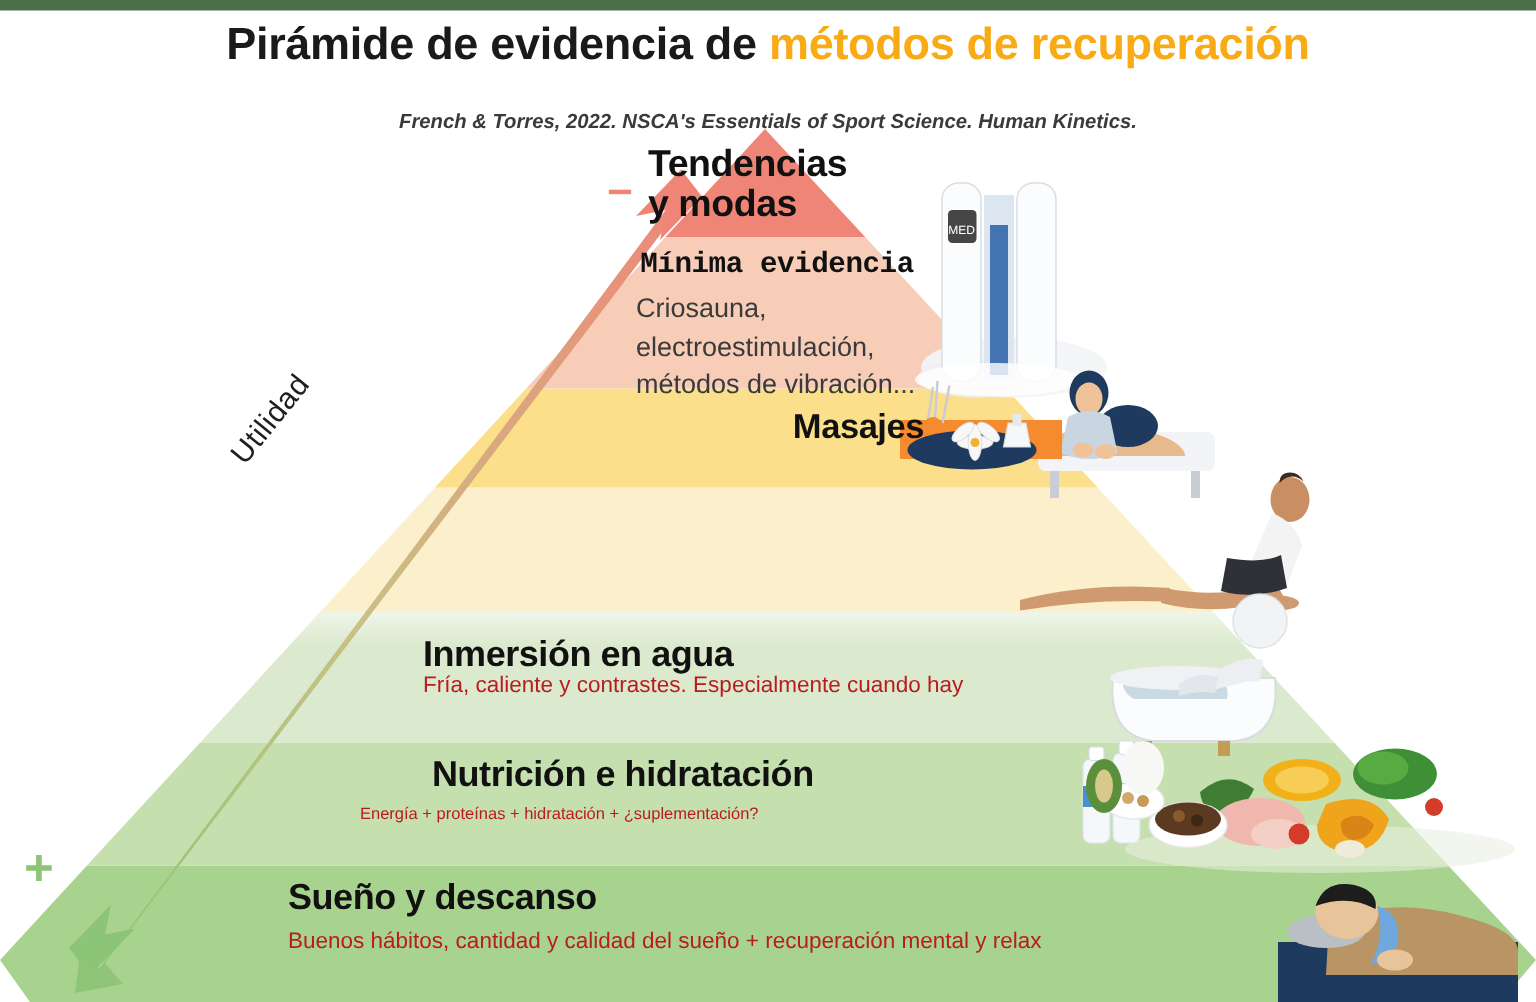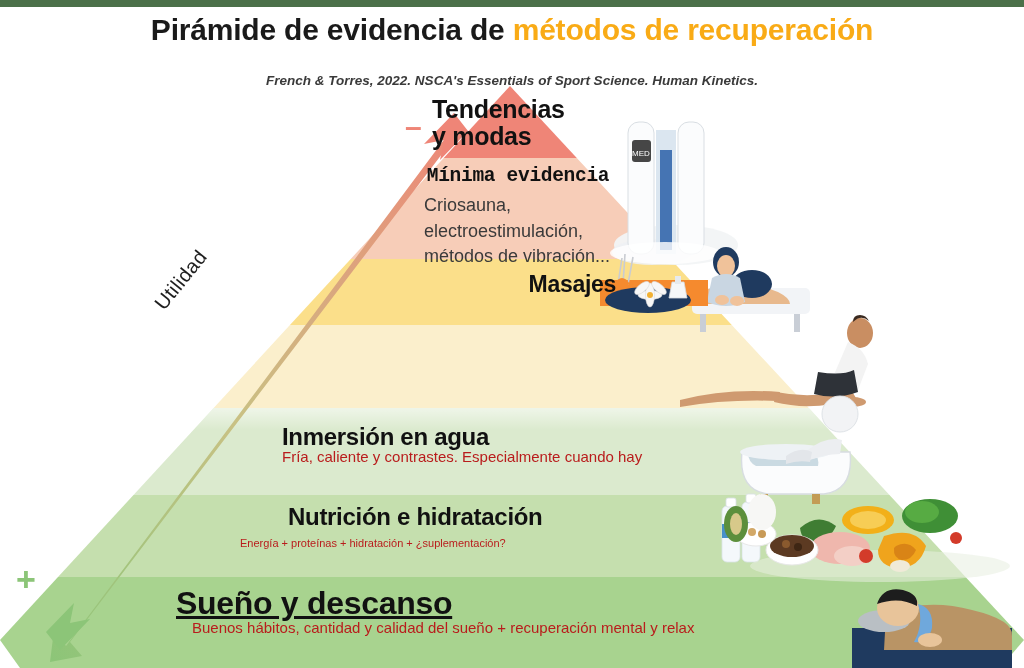--- a/index.html
+++ b/index.html
@@ -37,21 +37,21 @@
 
   .t-apex{left:432px;top:96px;width:250px;font-size:25px;}
   .t-min{left:378px;top:166px;width:280px;text-align:center;font-size:19.5px;font-family:Liberation Mono, monospace;}
   .t-min-sub{left:424px;top:193px;width:230px;font-size:18px;color:#3a3a3a;line-height:1.42;}
   .t-mas{left:316px;top:272px;width:300px;text-align:right;font-size:23px;}
   .t-comp{left:300px;top:337px;width:400px;text-align:center;font-size:22.5px;}
   .t-inm{left:282px;top:424px;width:460px;font-size:24px;}
   .t-inm-sub{left:282px;top:447px;width:470px;font-size:15px;}
   .t-nut{left:240px;top:504px;width:520px;font-size:24px;margin-left:48px;}
   .t-nut-sub{left:240px;top:536px;width:520px;font-size:11px;}
-  .t-sue{left:176px;top:586px;width:600px;font-size:32px;text-decoration:underline;}
+  .t-sue{left:192px;top:586px;width:600px;font-size:24px;}
   .t-sue-sub{left:192px;top:618px;width:640px;font-size:15px;}
 
   
   .utilidad{
     position:absolute;left:150px;top:300px;
     font-size:20px;color:#1f1f1f;
     transform:rotate(-51deg);transform-origin:left top;
     white-space:nowrap;letter-spacing:0.4px;
   }
 

